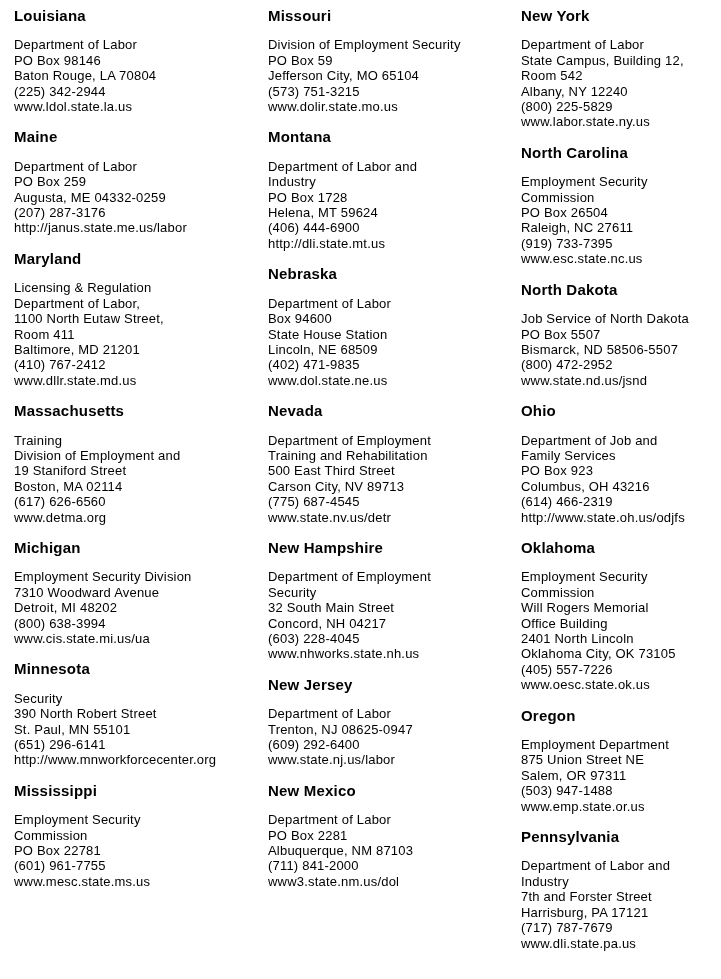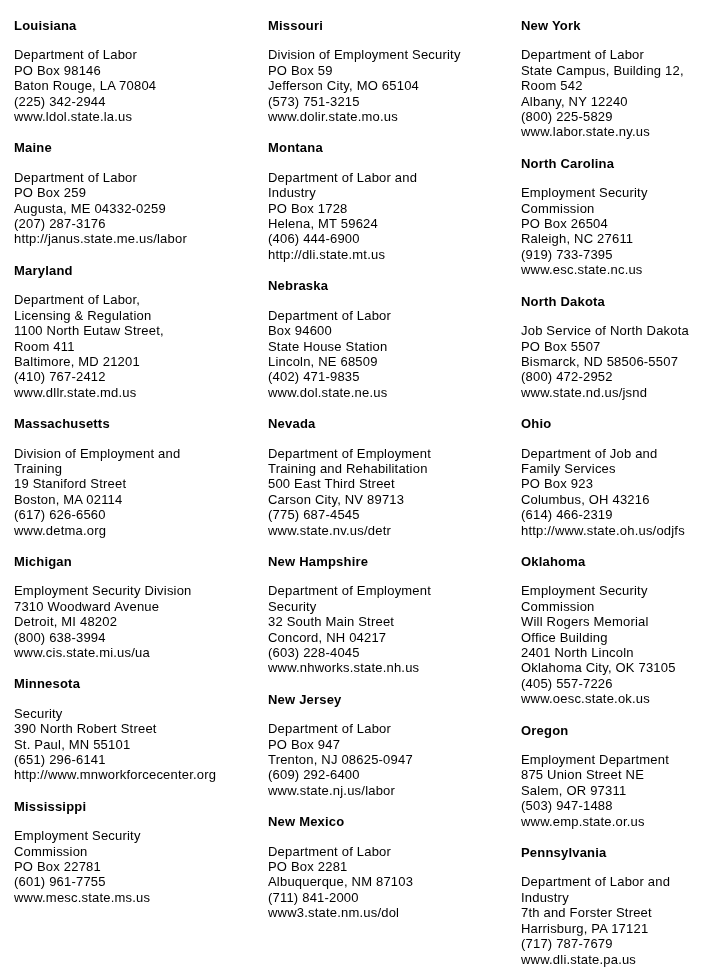--- a/index.html
+++ b/index.html
@@ -23,24 +23,24 @@
     top: 2px;
     width: 250px;
   }
   .col-1 { left: 14px; }
   .col-2 { left: 268px; }
   .col-3 { left: 521px; }
   .state-block {
     margin: 0 0 15px 0;
   }
   .state-heading {
-    font-size: 13px;
+    font-size: 15px;
     font-weight: bold;
     line-height: 15.4px;
-    margin: 16px 0 14px 0;
+    margin: 6px 0 14px 0;
     white-space: nowrap;
   }
   .address-line {
     line-height: 15.4px;
     white-space: nowrap;
   }
 </style>
 </head>
 <body>
 
@@ -57,32 +57,32 @@
       <section class="state-block">
         <h3 class="state-heading">Maine</h3>
         <div class="address-line">Department of Labor</div>
         <div class="address-line">PO Box 259</div>
         <div class="address-line">Augusta, ME 04332-0259</div>
         <div class="address-line">(207) 287-3176</div>
         <div class="address-line">http://janus.state.me.us/labor</div>
       </section>
       <section class="state-block">
         <h3 class="state-heading">Maryland</h3>
+        <div class="address-line">Licensing &amp; Regulation</div>
         <div class="address-line">Department of Labor,</div>
-        <div class="address-line">Licensing &amp; Regulation</div>
         <div class="address-line">1100 North Eutaw Street,</div>
         <div class="address-line">Room 411</div>
         <div class="address-line">Baltimore, MD 21201</div>
         <div class="address-line">(410) 767-2412</div>
         <div class="address-line">www.dllr.state.md.us</div>
       </section>
       <section class="state-block">
         <h3 class="state-heading">Massachusetts</h3>
+        <div class="address-line">Training</div>
         <div class="address-line">Division of Employment and</div>
-        <div class="address-line">Training</div>
         <div class="address-line">19 Staniford Street</div>
         <div class="address-line">Boston, MA 02114</div>
         <div class="address-line">(617) 626-6560</div>
         <div class="address-line">www.detma.org</div>
       </section>
       <section class="state-block">
         <h3 class="state-heading">Michigan</h3>
         <div class="address-line">Employment Security Division</div>
         <div class="address-line">7310 Woodward Avenue</div>
         <div class="address-line">Detroit, MI 48202</div>
@@ -147,21 +147,20 @@
         <div class="address-line">Department of Employment</div>
         <div class="address-line">Security</div>
         <div class="address-line">32 South Main Street</div>
         <div class="address-line">Concord, NH 04217</div>
         <div class="address-line">(603) 228-4045</div>
         <div class="address-line">www.nhworks.state.nh.us</div>
       </section>
       <section class="state-block">
         <h3 class="state-heading">New Jersey</h3>
         <div class="address-line">Department of Labor</div>
-        <div class="address-line">PO Box 947</div>
         <div class="address-line">Trenton, NJ 08625-0947</div>
         <div class="address-line">(609) 292-6400</div>
         <div class="address-line">www.state.nj.us/labor</div>
       </section>
       <section class="state-block">
         <h3 class="state-heading">New Mexico</h3>
         <div class="address-line">Department of Labor</div>
         <div class="address-line">PO Box 2281</div>
         <div class="address-line">Albuquerque, NM 87103</div>
         <div class="address-line">(711) 841-2000</div>

